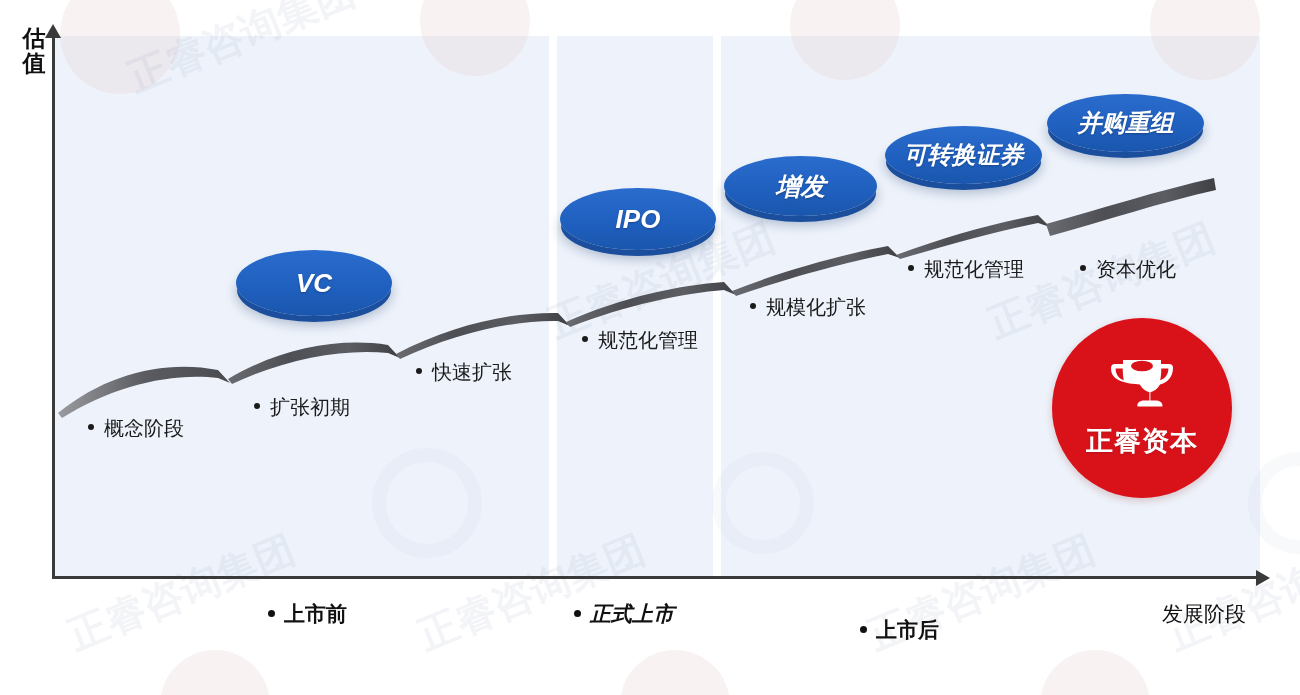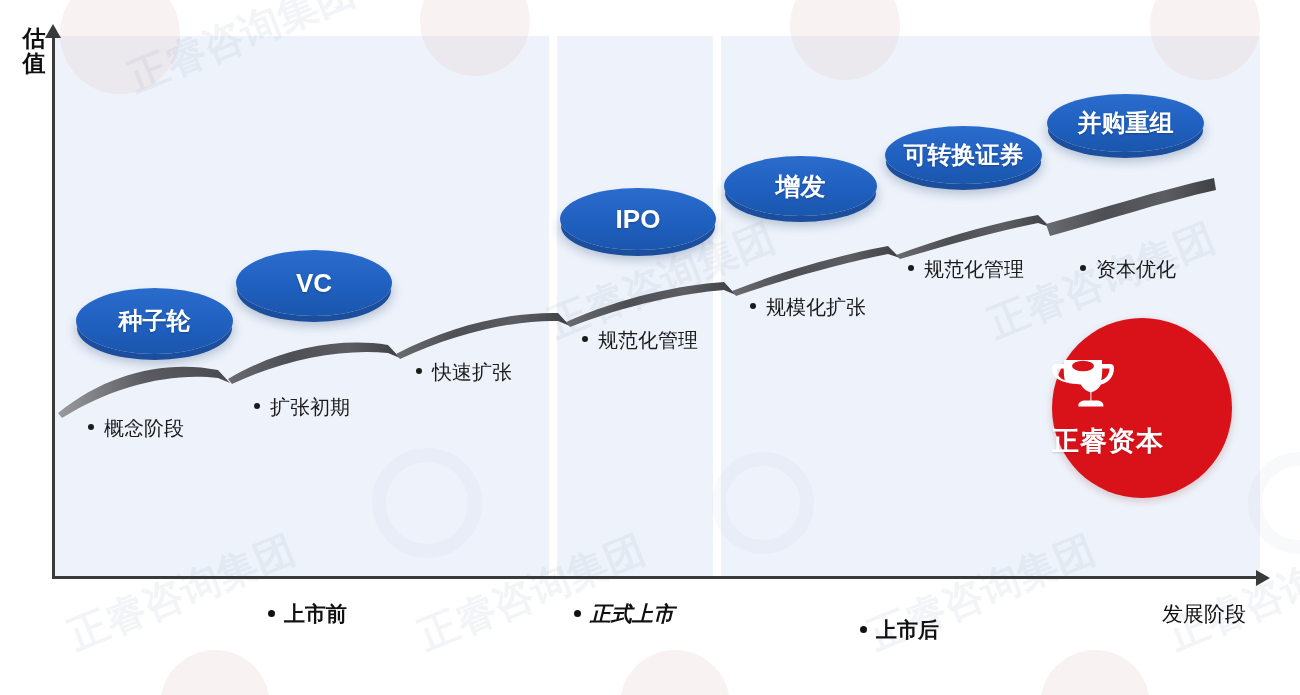--- a/index.html
+++ b/index.html
@@ -50,37 +50,38 @@
   }
 
   
   .bubble{
     position:absolute;border-radius:50%;
     background:linear-gradient(180deg,#2a6ccd 0%,#1f5fbe 58%,#1a56ad 100%);
     box-shadow:0 7px 0 -1px #1b4f9d, 0 9px 12px rgba(20,50,100,.30);
     display:flex;align-items:center;justify-content:center;
     color:#fff;font-weight:bold;white-space:nowrap;
     text-shadow:0 1px 2px rgba(0,0,0,.25);
+    font-style:italic;
   }
 
   
   .cap{
     position:absolute;font-size:20px;color:#1b1b1b;white-space:nowrap;
   }
   .cap .dot{
     display:inline-block;width:6px;height:6px;border-radius:50%;
     background:#1b1b1b;vertical-align:middle;margin-right:10px;
     position:relative;top:-3px;
   }
 
   
   .badge{
     position:absolute;left:1052px;top:318px;width:180px;height:180px;
     border-radius:50%;background:#d9121a;
-    display:flex;flex-direction:column;justify-content:center;
+    display:flex;flex-direction:column;align-items:center;justify-content:center;
     box-shadow:0 3px 9px rgba(120,0,0,.20);
   }
   .badge svg{display:block;margin-bottom:4px;}
   .badge .badge-text{
     color:#fff;font-size:27px;font-weight:bold;letter-spacing:1px;
     margin-top:2px;text-shadow:0 1px 2px rgba(0,0,0,.15);
   }
 
   
   .wm{
@@ -158,23 +159,20 @@
   <div class="axis-line axis-y"></div>
   <div class="axis-line axis-x"></div>
   <div class="arrow-up"></div>
   <div class="arrow-right"></div>
 
   <div class="y-title">
     <div>估</div>
     <div>值</div>
   </div>
 
-  <div class="bubble" style="left:76px;top:288px;width:157px;height:66px;font-size:24px;">
-    <span>种子轮</span>
-  </div>
 
   <div class="bubble" style="left:236px;top:250px;width:156px;height:66px;font-size:26px;">
     <span>VC</span>
   </div>
 
 
   <div class="bubble" style="left:560px;top:188px;width:156px;height:62px;font-size:26px;">
     <span>IPO</span>
   </div>
 

